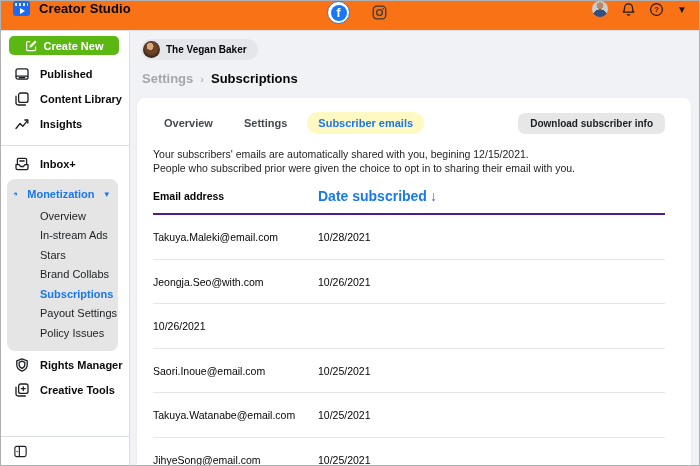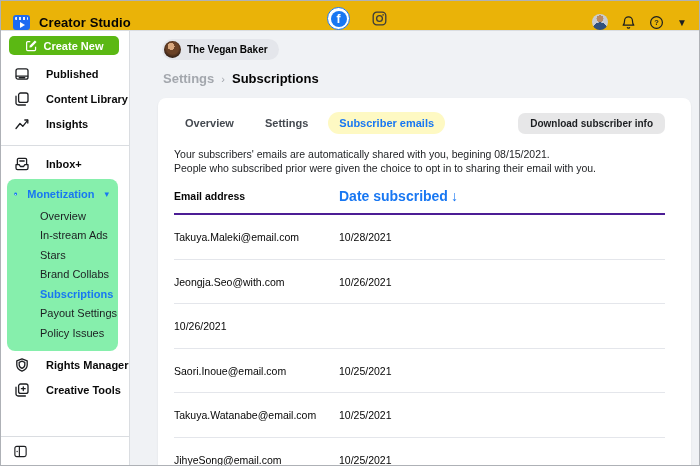--- a/index.html
+++ b/index.html
@@ -1,46 +1,46 @@
 <!DOCTYPE html>
 <html><head>
 <meta charset="utf-8">
 <style>
   * { margin:0; padding:0; box-sizing:border-box; }
   html,body { width:700px; height:466px; }
   body { font-family:"Liberation Sans","DejaVu Sans",sans-serif; color:#050505; background:#fff; }
   .screen { width:700px; height:466px; border:1px solid #aeb1b6; display:flex; flex-direction:column; overflow:hidden; background:#fff; }
 
   
-  .topbar { height:30px; flex:0 0 30px; display:flex; align-items:flex-end; border-bottom:1px solid #dadde1; background:#eab308; padding:0 12px; position:relative; z-index:5; }
+  .topbar { height:30px; flex:0 0 30px; display:flex; align-items:flex-start; border-bottom:1px solid #dadde1; background:#f97316; padding:0 12px; position:relative; z-index:5; }
   .logo { width:17px; height:15px; background:#1d6af2; border-radius:3px; position:relative; margin-right:9px; }
   .logo::before { content:""; position:absolute; left:2px; right:2px; top:2px; height:2.5px; background:repeating-linear-gradient(90deg,#e8eefc 0 2px,#1d6af2 2px 4px); border-radius:1px; }
   .logo::after { content:""; position:absolute; left:6.5px; top:6.5px; border-left:5px solid #fff; border-top:3px solid transparent; border-bottom:3px solid transparent; }
   .app-title { font-size:13px; font-weight:700; letter-spacing:.1px; }
   .platforms { position:absolute; left:326px; display:flex; align-items:center; gap:22px; }
   .fb-ring { width:23px; height:23px; border:1.5px solid #1877f2; border-radius:50%; display:flex; align-items:center; justify-content:center; cursor:pointer; background:#fff; }
   .fb-circle { width:16px; height:16px; background:#1877f2; border-radius:50%; color:#fff; font-size:12px; font-weight:700; display:flex; align-items:center; justify-content:center; line-height:1; }
   .topbar-right { margin-left:auto; display:flex; align-items:center; gap:13px; }
   .topbar-avatar { width:16px; height:16px; border-radius:50%;
      background: radial-gradient(circle at 50% 30%, #b98a64 25%, rgba(0,0,0,0) 26%),
                  radial-gradient(circle at 50% 100%, #31507d 42%, rgba(0,0,0,0) 43%), #c9ccd2; }
   .icon-btn { display:flex; align-items:center; justify-content:center; cursor:pointer; }
   .caret { font-size:10px; color:#1c1e21; }
 
   
   .body-row { flex:1; display:flex; min-height:0; }
   .sidebar { width:129px; flex:0 0 129px; background:#fff; border-right:1px solid #dadde1; display:flex; flex-direction:column; position:relative; }
-  .main { flex:1; background:#f0f2f5; display:flex; flex-direction:column; min-width:0;padding-left:21px; }
+  .main { flex:1; background:#f0f2f5; display:flex; flex-direction:column; min-width:0; }
 
   
   .create-btn { margin:5px 10px 6px 8px; height:19px; background:#5bb813; border:none; border-radius:5px; color:#fff; font-weight:700; font-size:11px; display:flex; align-items:center; justify-content:center; gap:6px; cursor:pointer; font-family:inherit; }
-  .nav-item { height:25px; display:flex; align-items:center; gap:16px; padding-left:13px; font-size:11px; font-weight:600; color:#0a0a0a; cursor:pointer; }
+  .nav-item { height:25px; display:flex; align-items:center; gap:10px; padding-left:13px; font-size:11px; font-weight:600; color:#0a0a0a; cursor:pointer; }
   .nav-item svg { flex:0 0 16px; }
   .side-divider { border-top:1px solid #dadde1; margin:9px 0 5px 0; }
-  .money-block { background:#86efac; border-radius:8px; margin:3px 11px 2px 6px; padding:2px 0 8px 0; }
+  .money-block { background:#e5e5e5; border-radius:8px; margin:3px 11px 2px 6px; padding:2px 0 8px 0; }
   .money-head { height:25px; display:flex; align-items:center; gap:10px; padding-left:7px; font-size:11px; font-weight:700; color:#1877f2; cursor:pointer; }
   .money-caret { margin-left:auto; margin-right:9px; font-size:9px; color:#1877f2; }
   .sub-item { height:19.5px; display:flex; align-items:center; padding-left:33px; font-size:11px; color:#1c1e21; cursor:pointer; }
   .sub-item.active { color:#1877f2; font-weight:700; }
   .sidebar-bottom { position:absolute; left:0; right:0; bottom:0; border-top:1px solid #dadde1; height:29px; display:flex; align-items:center; padding-left:12px; }
 
   
   .profile-pill { margin:8px 0 0 11px; align-self:flex-start; height:21px; background:#e4e6eb; border-radius:11px; display:flex; align-items:center; gap:6px; padding:0 11px 0 2px; cursor:pointer; }
   .pill-avatar { width:17px; height:17px; border-radius:50%;
      background: radial-gradient(circle at 42% 32%, #d9a87e 22%, rgba(0,0,0,0) 23%),
@@ -230,21 +230,21 @@
         <div class="tab-row">
           <div id="tabs" style="display:flex;align-items:center;">
               <div class="tab">Overview</div>
               <div class="tab">Settings</div>
               <div class="tab active">Subscriber emails</div>
             </div>
           <button class="download-btn">Download subscriber info</button>
         </div>
 
         <div class="desc">
-          <div>Your subscribers' emails are automatically shared with you, begining 08/15/2021.</div>
+          <div>Your subscribers' emails are automatically shared with you, begining 12/15/2021.</div>
           <div>People who subscribed prior were given the choice to opt in to sharing their email with you.</div>
         </div>
 
         <div class="table">
           <div class="thead">
             <div class="th">Email address</div>
             <div class="th-sort">
               <span>Date subscribed</span>
               <span>↓</span>
             </div>

